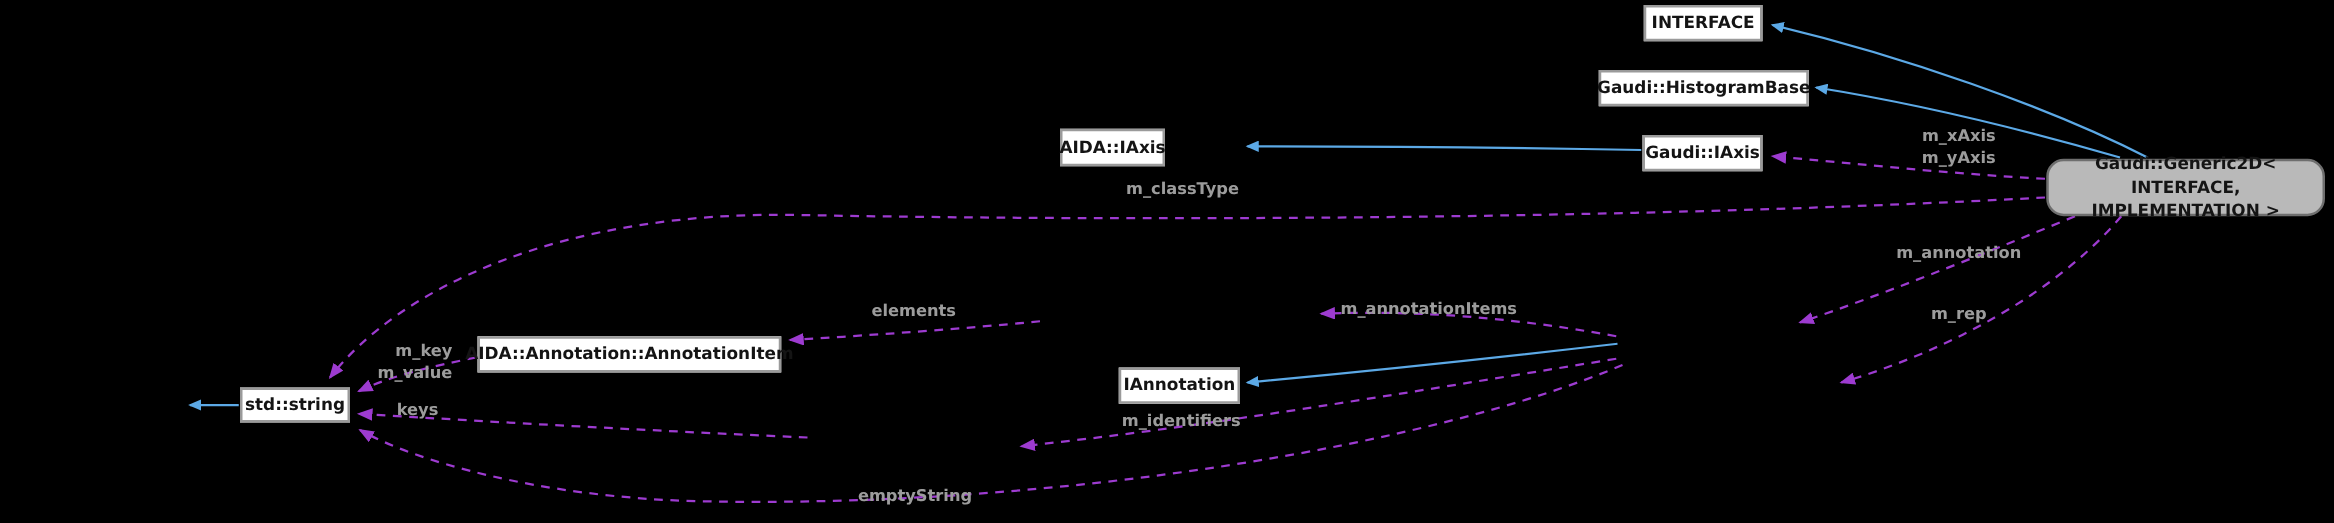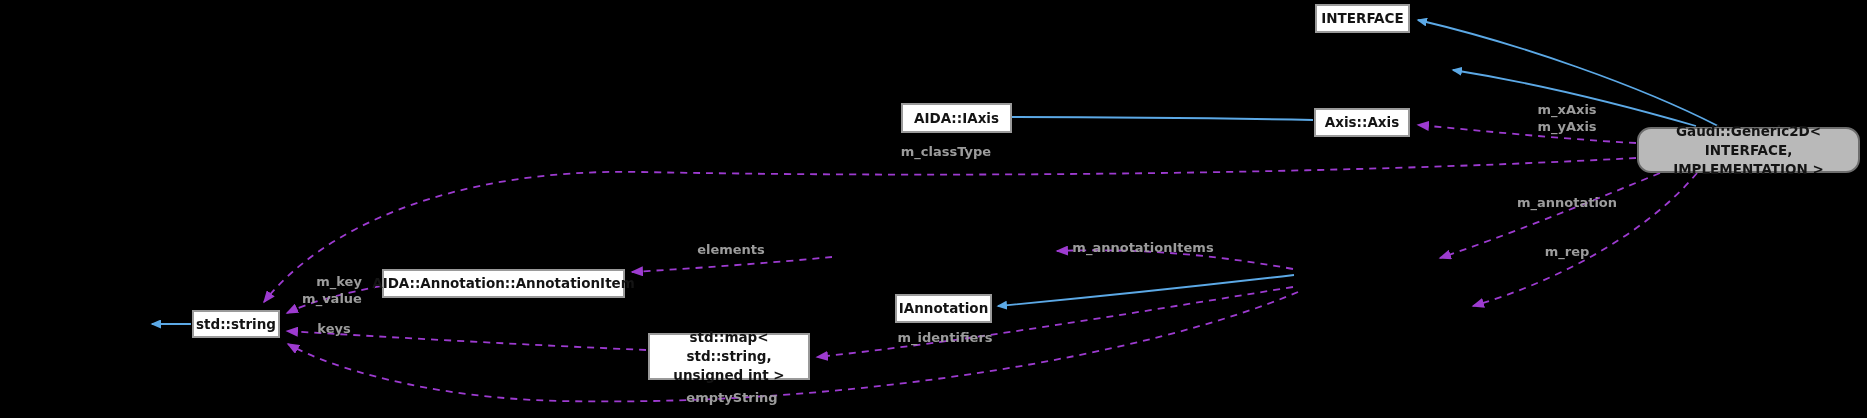--- a/index.html
+++ b/index.html
@@ -69,29 +69,28 @@
     <path class="usage-edge" d="M 1697,173 C 1645,235 1555,282 1473,306" marker-end="url(#arrow-purple)"></path>
     <path class="usage-edge" d="M 1293,269 C 1210,254 1135,248 1057,251" marker-end="url(#arrow-purple)"></path>
     <path class="usage-edge" d="M 832,257 C 770,263 700,268 632,272" marker-end="url(#arrow-purple)"></path>
     <path class="usage-edge" d="M 381,286 C 345,293 312,301 287,313" marker-end="url(#arrow-purple)"></path>
     <path class="usage-edge" d="M 646,350 C 530,345 400,338 287,331" marker-end="url(#arrow-purple)"></path>
     <path class="usage-edge" d="M 1293,287 C 1120,315 960,342 817,357" marker-end="url(#arrow-purple)"></path>
     <path class="usage-edge" d="M 1298,292 C 1150,355 850,407 560,401 C 430,398 330,368 288,344" marker-end="url(#arrow-purple)"></path>
   </svg>
 
   <div class="node" style="left:1315px;top:4px;width:95px;height:29px">INTERFACE</div>
-  <div class="node" style="left:1314px;top:108px;width:96px;height:29px">Axis::Axis</div>
-  <div class="node" style="left:901px;top:103px;width:111px;height:30px">AIDA::IAxis</div>
+  <div class="node" style="left:1279px;top:56px;width:168px;height:29px">Gaudi::HistogramBase</div>
+  <div class="node" style="left:1314px;top:108px;width:96px;height:29px">Gaudi::IAxis</div>
+  <div class="node" style="left:848px;top:103px;width:84px;height:30px">AIDA::IAxis</div>
   <div class="node highlight" style="left:1637px;top:127px;width:223px;height:46px">Gaudi::Generic2D&lt; INTERFACE,
 IMPLEMENTATION &gt;</div>
   <div class="node" style="left:382px;top:269px;width:243px;height:29px">AIDA::Annotation::AnnotationItem</div>
   <div class="node" style="left:895px;top:294px;width:97px;height:29px">IAnnotation</div>
   <div class="node" style="left:192px;top:310px;width:88px;height:28px">std::string</div>
-  <div class="node" style="left:648px;top:333px;width:162px;height:47px">std::map&lt; std::string,
-unsigned int &gt;</div>
 
   <span class="edge-label" style="left:1567px;top:101px">m_xAxis
 m_yAxis</span>
   <span class="edge-label" style="left:946px;top:143px">m_classType</span>
   <span class="edge-label" style="left:1567px;top:194px">m_annotation</span>
   <span class="edge-label" style="left:1567px;top:243px">m_rep</span>
   <span class="edge-label" style="left:1143px;top:239px">m_annotationItems</span>
   <span class="edge-label" style="left:731px;top:241px">elements</span>
   <span class="edge-label" style="left:332px;top:273px">m_key
 m_value</span>

